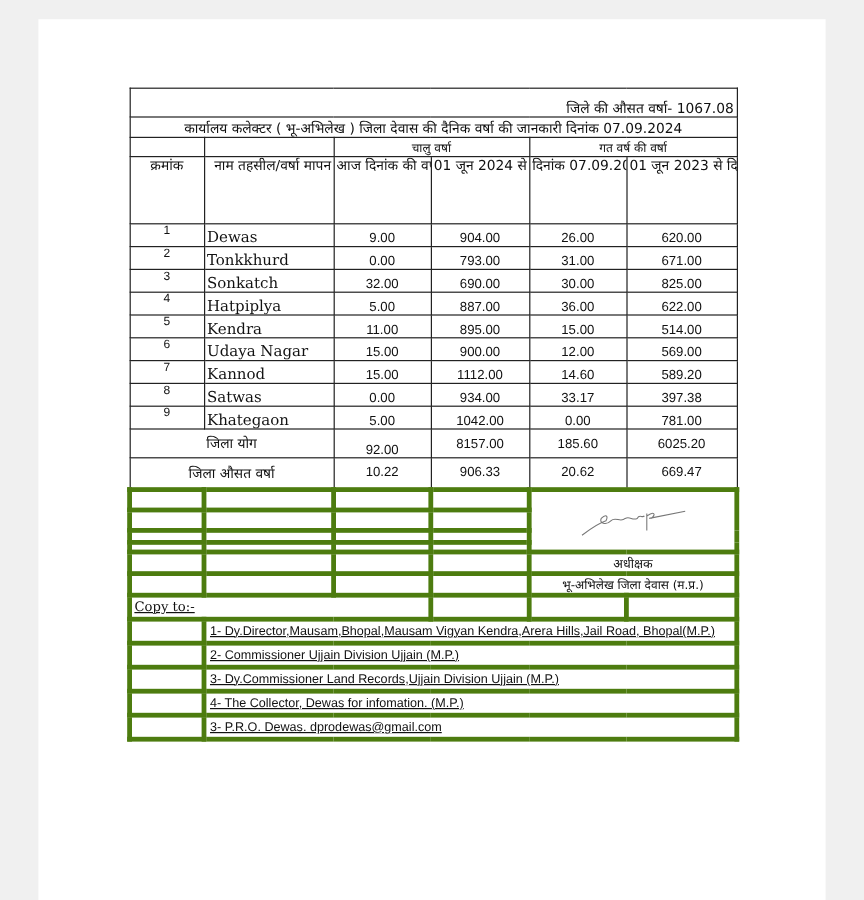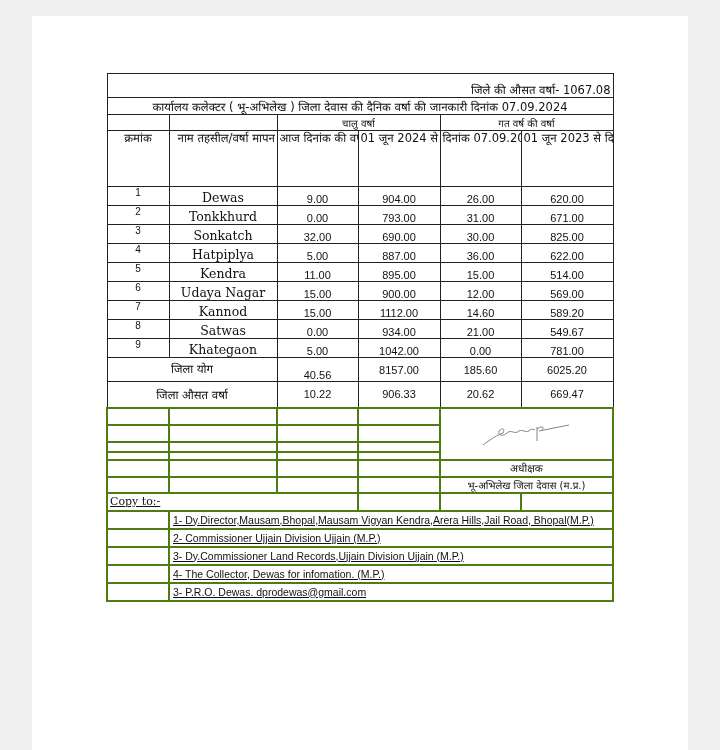--- a/index.html
+++ b/index.html
@@ -17,27 +17,27 @@
     position: absolute; left: 74px; top: 57px;
     border-collapse: collapse;
     table-layout: fixed;
     width: 507px;
     font-size: 11px;
     color: #111;
     padding-left: 28px;
   }
   table.sheet td { padding: 0 2px; overflow: hidden; white-space: nowrap; }
   .b { border: 1px solid #222; }
-  .g { border: 2px solid #4d7c0f; }
+  .g { border: 4px solid #4d7c0f; }
   .c { text-align: center; }
   .r { text-align: right; }
   .bold { font-weight: normal; }
   .hdr td { vertical-align: top; white-space: normal; line-height: 14px; font-size: 11.5px; }
   .hindi { font-family: "DejaVu Sans", sans-serif; }
-  .name { font-family: "DejaVu Serif", serif; font-size: 12.5px; text-align: center; padding-left: 3px; }
+  .name { font-family: "DejaVu Serif", serif; font-size: 12.5px; text-align: left; padding-left: 3px; }
   .row td { height: 18px; vertical-align: bottom; }
   .sno { font-size: 10px; vertical-align: top !important; }
   .copy td { height: 16px; font-size: 10.5px; text-decoration: underline; }
   .sig { position: relative; }
   .sig svg { position: absolute; left: 40px; top: 10px; }
 </style>
 </head>
 <body>
 
 <div class="page">
@@ -129,37 +129,37 @@
           <td class="b c">15.00</td>
           <td class="b c">1112.00</td>
           <td class="b c">14.60</td>
           <td class="b c">589.20</td>
         </tr>
         <tr class="row">
           <td class="b c sno">8</td>
           <td class="b name">Satwas</td>
           <td class="b c">0.00</td>
           <td class="b c">934.00</td>
-          <td class="b c">21.00</td>
-          <td class="b c">549.67</td>
+          <td class="b c">33.17</td>
+          <td class="b c">397.38</td>
         </tr>
         <tr class="row">
           <td class="b c sno">9</td>
           <td class="b name">Khategaon</td>
           <td class="b c">5.00</td>
           <td class="b c">1042.00</td>
           <td class="b c">0.00</td>
           <td class="b c">781.00</td>
         </tr>
       </tbody>
 
     <tbody>
         <tr style="height:24px">
       <td colspan="2" class="b c bold hindi" style="font-size:11.5px;vertical-align:top;padding-top:3px">जिला योग</td>
-      <td class="b c bold" style="vertical-align:bottom">40.56</td>
+      <td class="b c bold" style="vertical-align:bottom">92.00</td>
       <td class="b c bold">8157.00</td>
       <td class="b c bold">185.60</td>
       <td class="b c bold">6025.20</td>
     </tr>
     <tr style="height:26px">
       <td colspan="2" class="b c bold hindi" style="font-size:11.5px">जिला औसत वर्षा</td>
       <td class="b c bold">10.22</td>
       <td class="b c bold">906.33</td>
       <td class="b c bold">20.62</td>
       <td class="b c bold">669.47</td>

